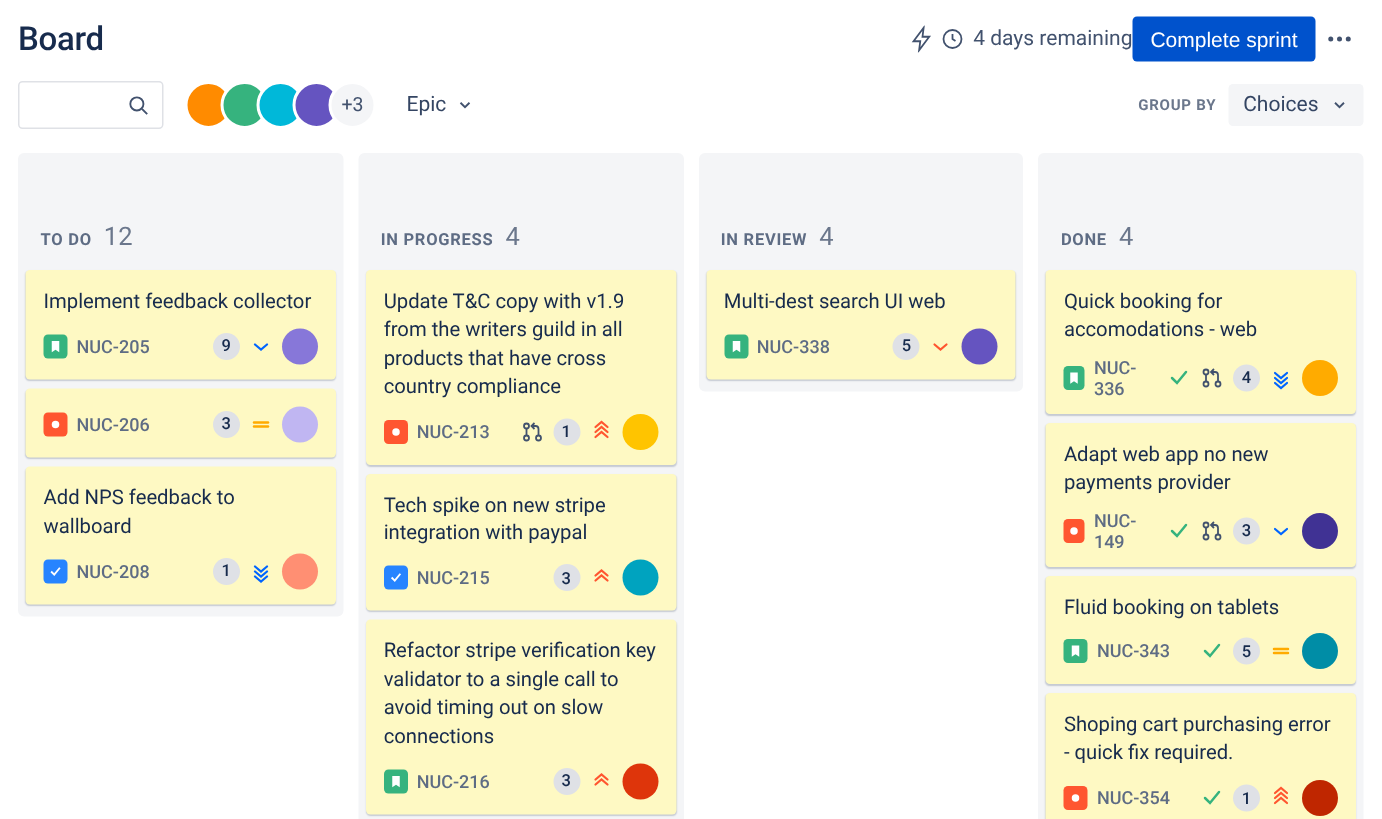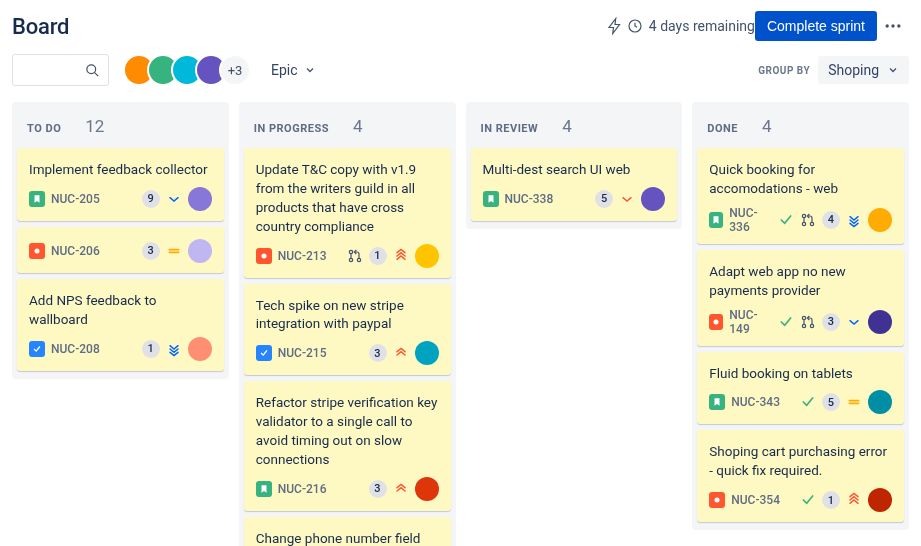--- a/index.html
+++ b/index.html
@@ -17,21 +17,21 @@
 .avatars { display: flex; align-items: center; }
 .avatar { width: 32px; height: 32px; border-radius: 50%; border: 2px solid #fff; display: flex; align-items: center; justify-content: center; font-size: 12px; color:#fff; font-weight:600; }
 .avatar + .avatar { margin-left: -8px; }
 .avatar-more { background: #F4F5F7; color: #42526E; border-radius: 50%; width: 32px; height: 32px; display:flex; align-items:center; justify-content:center; font-size:13px; margin-left:-8px; border:2px solid #fff; }
 .dropdown { display: flex; align-items: center; gap: 6px; color: #344563; font-size: 14px; padding: 4px 6px; cursor: pointer; }
 .toolbar-right { display: flex; align-items: center; gap: 8px; }
 .groupby-label { font-size: 10px; font-weight: 700; color: #6B778C; letter-spacing: 0.5px; }
 .select-pill { background: #F4F5F7; border-radius: 3px; padding: 6px 10px; display:flex; align-items:center; gap:8px; color:#344563; font-size:14px; cursor:pointer; }
 .columns { display: flex; gap: 10px; }
 .col { width: 218px; background: #F4F5F7; border-radius: 4px; padding: 8px 5px; display:flex; flex-direction:column; gap:6px; align-self: flex-start; }
-.col-header { display: flex; align-items: baseline; gap: 24px; padding: 6px 8px 6px 10px; }
+.col-header { display: flex; align-items: baseline; gap: 8px; padding: 6px 8px 6px 10px; margin-top: 32px; }
 .col-title { font-size: 11px; font-weight: 700; color: #5E6C84; letter-spacing: 0.5px; text-transform: uppercase; }
 .col-count { font-size: 17px; color: #6B778C; }
 .card { background:#fef9c3; border-radius:3px; box-shadow: 0 1px 1px rgba(9,30,66,0.2); padding: 12px 12px 10px 12px; display:flex; flex-direction:column; gap: 8px; cursor:pointer; }
 .card-title { font-size: 13.5px; line-height: 1.4; color:#172B4D; }
 .card-row { display:flex; align-items:center; justify-content:space-between; gap:6px; }
 .key-row { display:flex; align-items:center; gap:6px; }
 .key-text { font-size:12px; color:#5E6C84; font-weight:500; }
 .meta-row { display:flex; align-items:center; gap:6px; }
 .type-icon { width:16px; height:16px; border-radius:3px; display:flex; align-items:center; justify-content:center; }
 .type-story { background:#36B37E; }
@@ -95,21 +95,21 @@
     <div class="dropdown">
       <span>Epic</span>
       <svg class="chev-down" width="12" height="12" viewBox="0 0 24 24" fill="none" stroke="#42526E" stroke-width="2.5">
           <path d="m6 9 6 6 6-6"></path>
         </svg>
     </div>
   </div>
   <div class="toolbar-right">
     <span class="groupby-label">GROUP BY</span>
     <div class="select-pill">
-      <span>Shoping</span>
+      <span>Choices</span>
       <svg class="chev-down" width="12" height="12" viewBox="0 0 24 24" fill="none" stroke="#42526E" stroke-width="2.5">
           <path d="m6 9 6 6 6-6"></path>
         </svg>
     </div>
   </div>
 </div>
 
 <div class="columns" id="columns">
     <div class="col">
       <div class="col-header">

